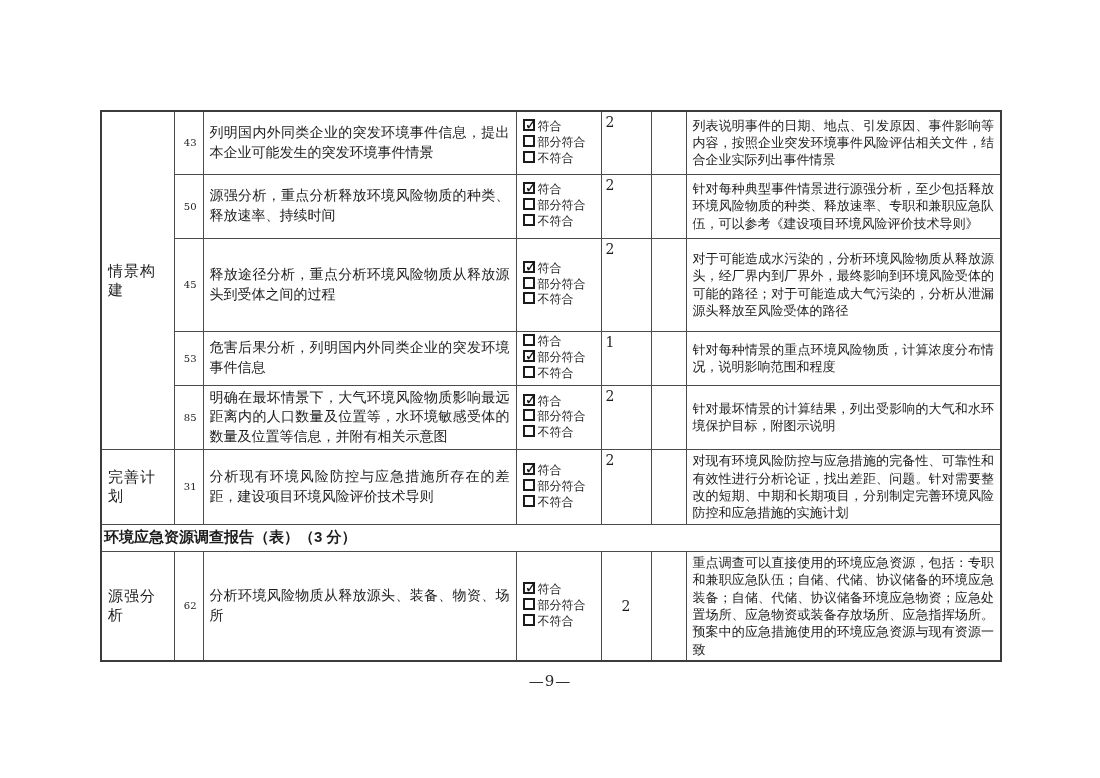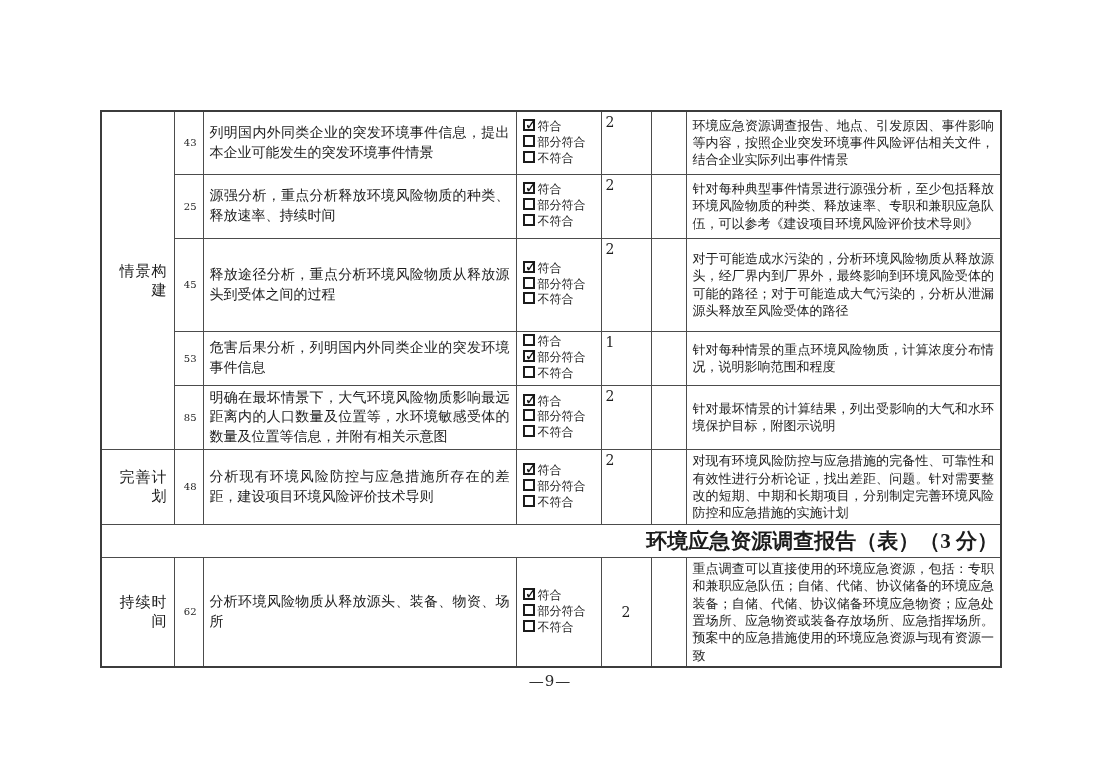--- a/index.html
+++ b/index.html
@@ -33,21 +33,21 @@
   }
   .col-cat   { width: 73px; }
   .col-num   { width: 29px; }
   .col-desc  { width: 313px; }
   .col-check { width: 85px; }
   .col-score { width: 50px; }
   .col-gap   { width: 35px; }
   .col-expl  { width: 315px; }
 
   td.cat {
-    text-align: right;
+    text-align: left;
     font-size: 15px;
     letter-spacing: 1px;
   }
   td.num {
     text-align: right;
     font-size: 10px;
     padding: 2px 1px;
   }
   td.desc {
     font-size: 14px;
@@ -74,24 +74,24 @@
     vertical-align: middle;
     text-align: center;
   }
   td.expl {
     font-size: 13px;
     line-height: 1.34;
     text-align: justify;
     padding: 3px 7px;
   }
   tr.section-row td {
-    text-align: right;
+    text-align: left;
     font-weight: bold;
-    font-size: 21px;
-    font-family: Liberation Serif, serif;
+    font-size: 15px;
+    font-family: Liberation Sans, sans-serif;
     padding: 2px;
   }
   .cb-line { display: block; }
   .cb {
     display: inline-block;
     width: 12px;
     height: 12px;
     border: 2px solid #1b1b1b;
     margin-right: 3px;
     vertical-align: -1px;
@@ -140,25 +140,25 @@
       <td class="cat" rowspan="5">情景构建</td>
       <td class="num">43</td>
       <td class="desc">列明国内外同类企业的突发环境事件信息，提出本企业可能发生的突发环境事件情景</td>
       <td class="check-cell">
         <span class="cb-line"><span class="cb checked"></span><span>符合</span></span>
         <span class="cb-line"><span class="cb"></span><span>部分符合</span></span>
         <span class="cb-line"><span class="cb"></span><span>不符合</span></span>
       </td>
       <td class="score top">2</td>
       <td class="gap"></td>
-      <td class="expl">环境应急资源调查报告、地点、引发原因、事件影响等内容，按照企业突发环境事件风险评估相关文件，结合企业实际列出事件情景</td>
+      <td class="expl">列表说明事件的日期、地点、引发原因、事件影响等内容，按照企业突发环境事件风险评估相关文件，结合企业实际列出事件情景</td>
     </tr>
 
     <tr style="height:64px">
-      <td class="num">25</td>
+      <td class="num">50</td>
       <td class="desc">源强分析，重点分析释放环境风险物质的种类、释放速率、持续时间</td>
       <td class="check-cell">
         <span class="cb-line"><span class="cb checked"></span><span>符合</span></span>
         <span class="cb-line"><span class="cb"></span><span>部分符合</span></span>
         <span class="cb-line"><span class="cb"></span><span>不符合</span></span>
       </td>
       <td class="score top">2</td>
       <td class="gap"></td>
       <td class="expl">针对每种典型事件情景进行源强分析，至少包括释放环境风险物质的种类、释放速率、专职和兼职应急队伍，可以参考《建设项目环境风险评价技术导则》</td>
     </tr>
@@ -197,38 +197,38 @@
         <span class="cb-line"><span class="cb"></span><span>部分符合</span></span>
         <span class="cb-line"><span class="cb"></span><span>不符合</span></span>
       </td>
       <td class="score top">2</td>
       <td class="gap"></td>
       <td class="expl">针对最坏情景的计算结果，列出受影响的大气和水环境保护目标，附图示说明</td>
     </tr>
 
     <tr style="height:70px">
       <td class="cat">完善计划</td>
-      <td class="num">48</td>
+      <td class="num">31</td>
       <td class="desc">分析现有环境风险防控与应急措施所存在的差距，建设项目环境风险评价技术导则</td>
       <td class="check-cell">
         <span class="cb-line"><span class="cb checked"></span><span>符合</span></span>
         <span class="cb-line"><span class="cb"></span><span>部分符合</span></span>
         <span class="cb-line"><span class="cb"></span><span>不符合</span></span>
       </td>
       <td class="score top">2</td>
       <td class="gap"></td>
       <td class="expl">对现有环境风险防控与应急措施的完备性、可靠性和有效性进行分析论证，找出差距、问题。针对需要整改的短期、中期和长期项目，分别制定完善环境风险防控和应急措施的实施计划</td>
     </tr>
 
     <tr class="section-row" style="height:27px">
       <td colspan="7">环境应急资源调查报告（表）（3 分）</td>
     </tr>
 
     <tr style="height:109px">
-      <td class="cat">持续时间</td>
+      <td class="cat">源强分析</td>
       <td class="num">62</td>
       <td class="desc">分析环境风险物质从释放源头、装备、物资、场所</td>
       <td class="check-cell">
         <span class="cb-line"><span class="cb checked"></span><span>符合</span></span>
         <span class="cb-line"><span class="cb"></span><span>部分符合</span></span>
         <span class="cb-line"><span class="cb"></span><span>不符合</span></span>
       </td>
       <td class="score mid">2</td>
       <td class="gap"></td>
       <td class="expl">重点调查可以直接使用的环境应急资源，包括：专职和兼职应急队伍；自储、代储、协议储备的环境应急装备；自储、代储、协议储备环境应急物资；应急处置场所、应急物资或装备存放场所、应急指挥场所。预案中的应急措施使用的环境应急资源与现有资源一致</td>

